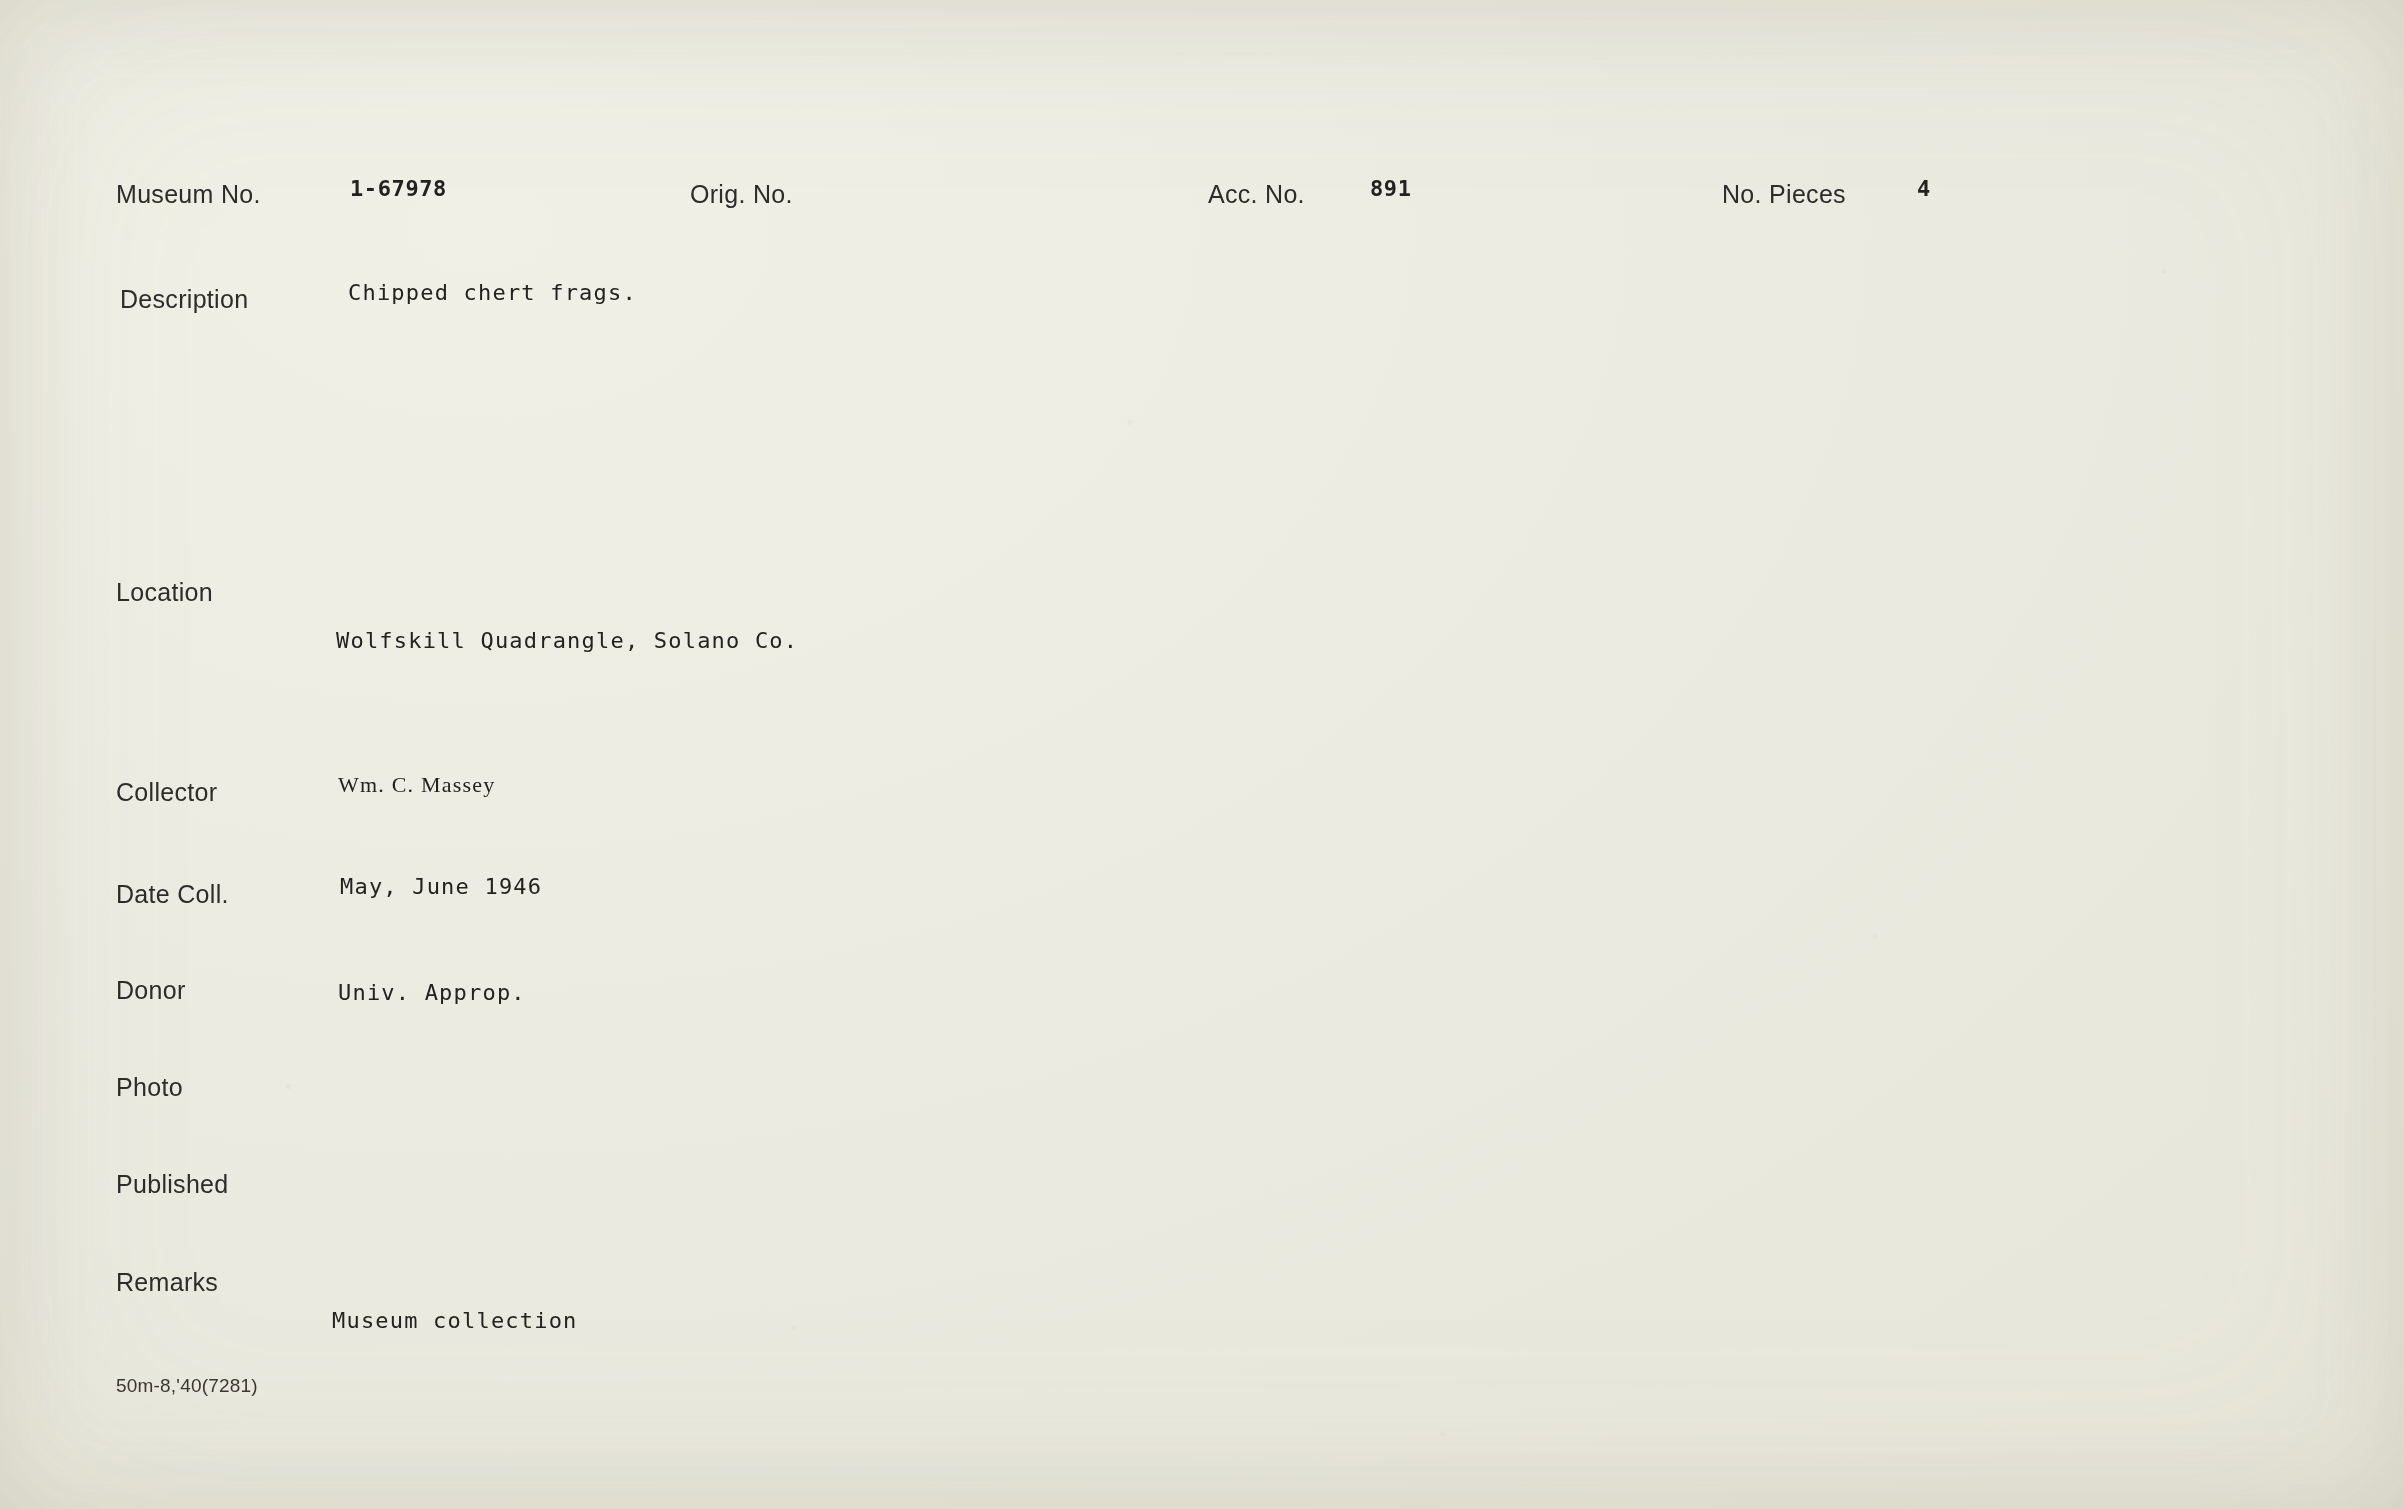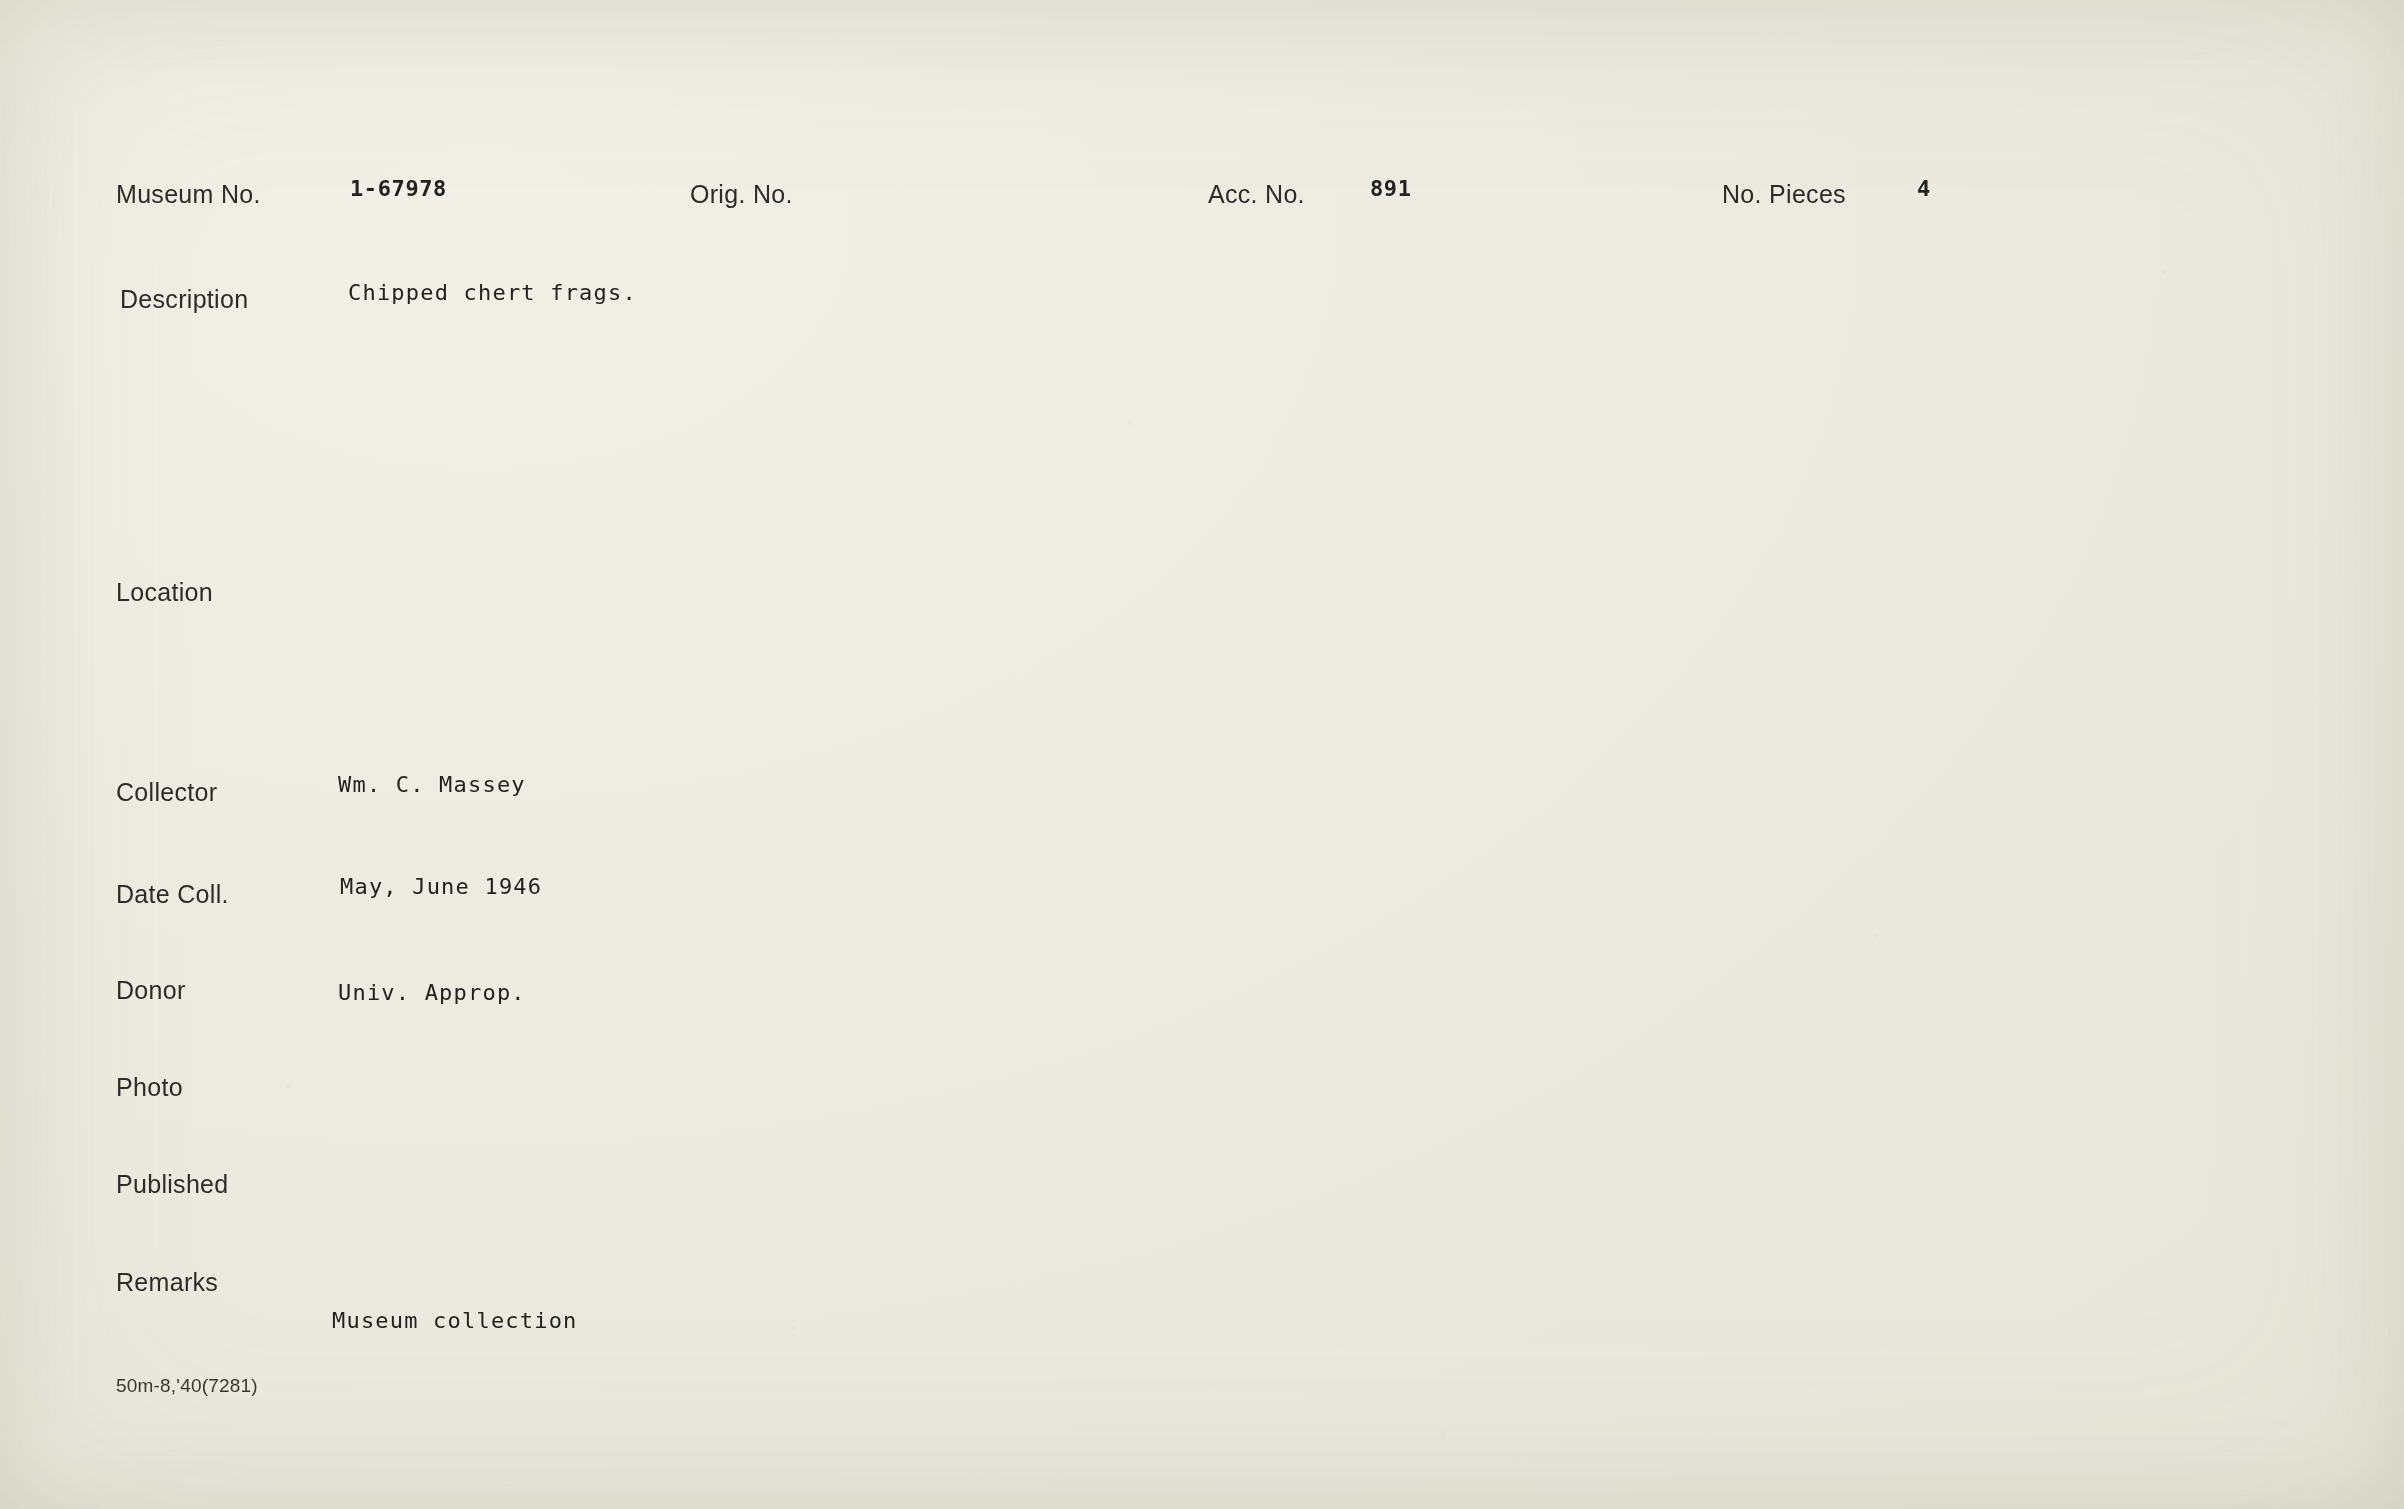--- a/index.html
+++ b/index.html
@@ -86,21 +86,21 @@
   #val-pieces   { left: 1917px; top: 176px; }
 
   #lbl-desc     { left: 120px; top: 285px; }
   #val-desc     { left: 348px; top: 280px; }
 
   #lbl-location { left: 116px; top: 578px; }
   #val-loc1     { left: 343px; top: 572px; }
   #val-loc2     { left: 336px; top: 628px; }
 
   #lbl-collector{ left: 116px; top: 778px; }
-  #val-collector{ left: 338px; top: 772px; }
+  #val-collector{ left: 338px; top: 772px; font-family: Liberation Serif, serif; }
 
   #lbl-datecoll { left: 116px; top: 880px; }
   #val-datecoll { left: 340px; top: 874px; }
 
   #lbl-donor    { left: 116px; top: 976px; }
   #val-donor    { left: 338px; top: 980px; }
 
   #lbl-photo    { left: 116px; top: 1073px; }
   #val-photo    { left: 338px; top: 1068px; }
 
@@ -126,20 +126,21 @@
   <div class="label" id="lbl-acc">Acc. No.</div>
   <div class="typed bold" id="val-acc">891</div>
 
   <div class="label" id="lbl-pieces">No. Pieces</div>
   <div class="typed bold" id="val-pieces">4</div>
 
   <div class="label" id="lbl-desc">Description</div>
   <div class="typed" id="val-desc">Chipped chert frags.</div>
 
   <div class="label" id="lbl-location">Location</div>
+  <div class="typed" id="val-loc2">Wolfskill Quadrangle, Solano Co.</div>
 
   <div class="label" id="lbl-collector">Collector</div>
   <div class="typed" id="val-collector">Wm. C. Massey</div>
 
   <div class="label" id="lbl-datecoll">Date Coll.</div>
   <div class="typed" id="val-datecoll">May, June 1946</div>
 
   <div class="label" id="lbl-donor">Donor</div>
   <div class="typed" id="val-donor">Univ. Approp.</div>
 

